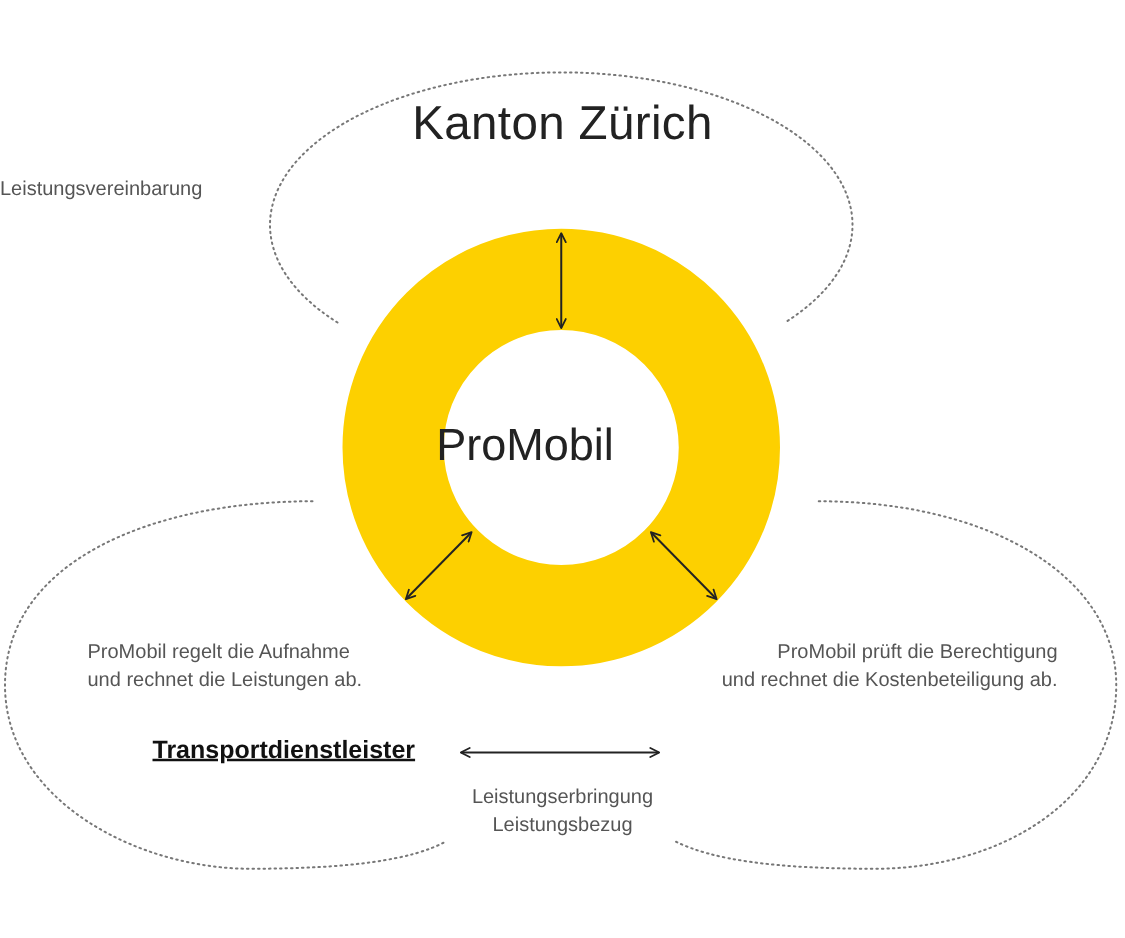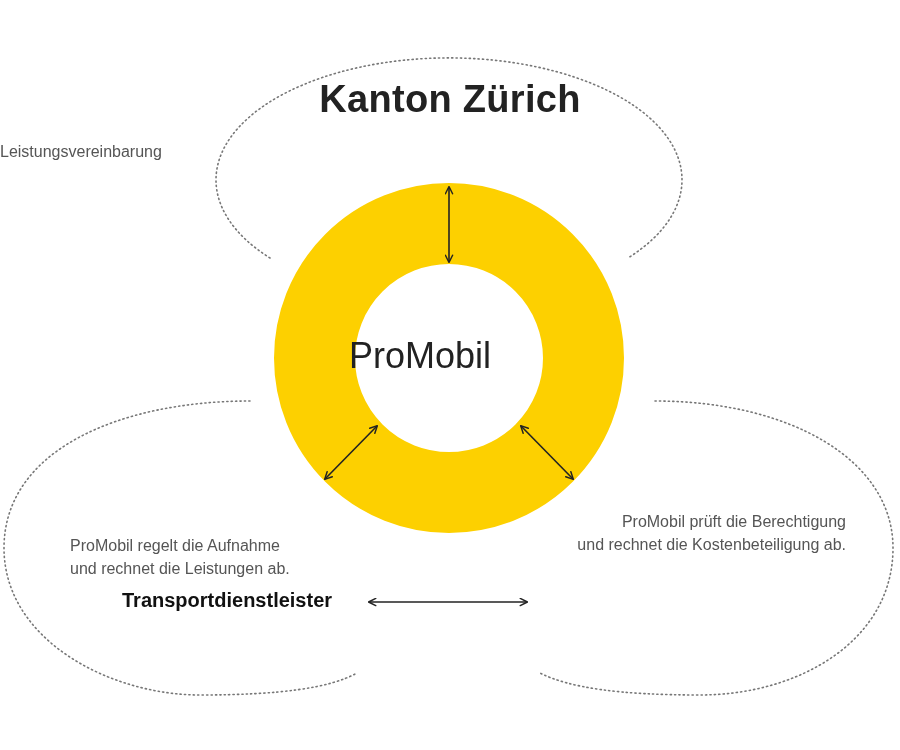--- a/index.html
+++ b/index.html
@@ -1,29 +1,29 @@
 <!DOCTYPE html>
 <html><head>
 <meta charset="utf-8">
 <style>
   html, body { margin: 0; padding: 0; background: #ffffff; }
   body { width: 900px; height: 750px; position: relative; overflow: hidden;
          font-family: "Liberation Sans", "DejaVu Sans", sans-serif; }
   #diagram { position: absolute; left: 0; top: 0; width: 900px; height: 750px; }
   .txt { position: absolute; white-space: nowrap; }
   .title-top { left: 0; width: 900px; text-align: center; top: 78px;
-               font-size: 38px; font-weight: 700; color: #222; letter-spacing: 0.3px; }
+               font-size: 38px; font-weight: 400; color: #222; letter-spacing: 0.3px; }
   .sub-top { left: 0; width: 900px; top: 143px;
              font-size: 16px; color: #555; }
   .center-label { left: 0; width: 840px; text-align: center; top: 335px;
                   font-size: 36px; font-weight: 300; color: #222; }
   .desc { font-size: 16px; color: #555; line-height: 23px; }
-  .desc-left { left: 70px; top: 510px; text-align: left; margin-top: 24px; }
+  .desc-left { left: 70px; top: 510px; text-align: left; }
   .desc-right { right: 54px; top: 510px; text-align: right; margin-left: 20px; }
-  .party { font-size: 20px; font-weight: bold; color: #111; top: 589px; }
+  .party { font-size: 20px; font-weight: bold; color: #111; top: 589px; text-decoration: underline; }
   .party-left { left: 122px; }
   .party-right { left: 539px; }
   .relation { left: 0; width: 900px; text-align: center; top: 626px;
               font-size: 16px; color: #555; line-height: 23px; }
 </style>
 </head>
 <body>
 
 <div id="diagram">
   <svg width="900" height="750" viewBox="0 0 900 750">
@@ -57,13 +57,17 @@
     <div>und rechnet die Leistungen ab.</div>
   </div>
 
   <div class="txt desc desc-right">
     <div>ProMobil prüft die Berechtigung</div>
     <div>und rechnet die Kostenbeteiligung ab.</div>
   </div>
 
   <div class="txt party party-left">Transportdienstleister</div>
 
+  <div class="txt relation">
+    <div>Leistungserbringung</div>
+    <div>Leistungsbezug</div>
+  </div>
 </div>
 
 </body></html>

